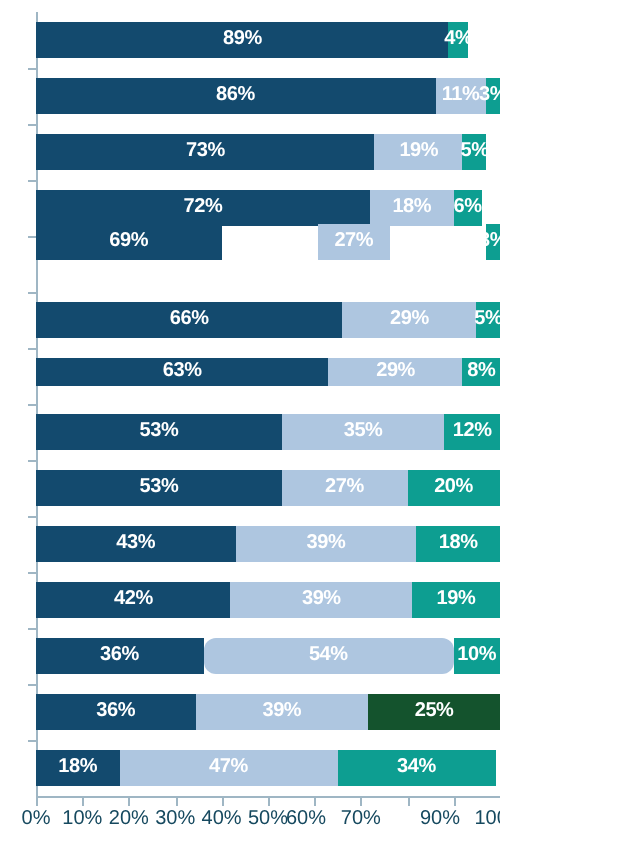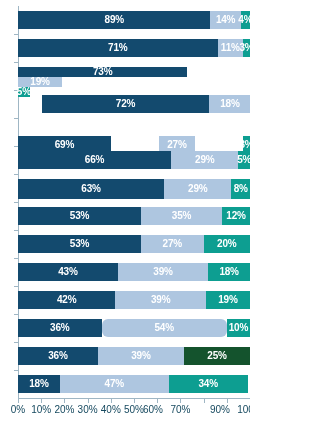--- a/index.html
+++ b/index.html
@@ -135,61 +135,58 @@
       <div class="y-tick" style="top: 308px;"></div>
       <div class="y-tick" style="top: 336px;"></div>
       <div class="y-tick" style="top: 364px;"></div>
     </div>
 
   <div id="plot-area">
       <div class="bar-row" style="top: 5px; height: 18px; text-align: center;">
         <div class="seg seg-0" style="width: 206.48px; background: rgb(19, 74, 110);">
           <span class="seg-label">89%</span>
         </div>
-        <div class="seg seg-1" style="width: 32.48px; background: rgb(174, 198, 224);">
-          <span class="seg-label">14%</span>
-        </div>
         <div class="seg seg-2" style="width: 9.28px; background: rgb(13, 158, 145);">
           <span class="seg-label">4%</span>
         </div>
       </div>
       <div class="bar-row" style="top: 33px; height: 18px;">
         <div class="seg seg-0" style="width: 199.52px; background: rgb(19, 74, 110);">
-          <span class="seg-label">71%</span>
+          <span class="seg-label">86%</span>
         </div>
         <div class="seg seg-1" style="width: 25.52px; background: rgb(174, 198, 224);">
           <span class="seg-label">11%</span>
         </div>
         <div class="seg seg-2" style="width: 6.96px; background: rgb(13, 158, 145);">
           <span class="seg-label">3%</span>
         </div>
       </div>
-      <div class="bar-row" style="top: 61px; height: 18px; flex-direction: column;">
+      <div class="bar-row" style="top: 61px; height: 18px;">
         <div class="seg seg-0" style="width: 169.36px; background: rgb(19, 74, 110);">
           <span class="seg-label">73%</span>
         </div>
         <div class="seg seg-1" style="width: 44.08px; background: rgb(174, 198, 224);">
           <span class="seg-label">19%</span>
         </div>
         <div class="seg seg-2" style="width: 11.6px; background: rgb(13, 158, 145);">
           <span class="seg-label">5%</span>
         </div>
       </div>
-      <div class="bar-row" style="top: 89px; height: 18px; padding-left: 24px;">
+      <div class="bar-row" style="top: 89px; height: 18px;">
         <div class="seg seg-0" style="width: 167.04px; background: rgb(19, 74, 110);">
           <span class="seg-label">72%</span>
         </div>
         <div class="seg seg-1" style="width: 41.76px; background: rgb(174, 198, 224);">
           <span class="seg-label">18%</span>
         </div>
         <div class="seg seg-2" style="width: 13.92px; background: rgb(13, 158, 145);">
           <span class="seg-label">6%</span>
         </div>
       </div>
-      <div class="bar-row" style="top: 130px; height: 18px; gap: 48px;">
+      <div class="bar-row" style="top: 106px; height: 18px; gap: 48px;">
         <div class="seg seg-0" style="width: 160.08px; background: rgb(19, 74, 110);">
           <span class="seg-label">69%</span>
         </div>
         <div class="seg seg-1" style="width: 62.64px; background: rgb(174, 198, 224);">
           <span class="seg-label">27%</span>
         </div>
         <div class="seg seg-2" style="width: 6.96px; background: rgb(13, 158, 145);">
           <span class="seg-label">3%</span>
         </div>
       </div>
@@ -197,21 +194,21 @@
         <div class="seg seg-0" style="width: 153.12px; background: rgb(19, 74, 110);">
           <span class="seg-label">66%</span>
         </div>
         <div class="seg seg-1" style="width: 67.28px; background: rgb(174, 198, 224);">
           <span class="seg-label">29%</span>
         </div>
         <div class="seg seg-2" style="width: 11.6px; background: rgb(13, 158, 145);">
           <span class="seg-label">5%</span>
         </div>
       </div>
-      <div class="bar-row" style="top: 173px; height: 20px;">
+      <div class="bar-row" style="top: 173px; height: 14px;">
         <div class="seg seg-0" style="width: 146.16px; background: rgb(19, 74, 110);">
           <span class="seg-label">63%</span>
         </div>
         <div class="seg seg-1" style="width: 67.28px; background: rgb(174, 198, 224);">
           <span class="seg-label">29%</span>
         </div>
         <div class="seg seg-2" style="width: 18.56px; background: rgb(13, 158, 145);">
           <span class="seg-label">8%</span>
         </div>
       </div>

